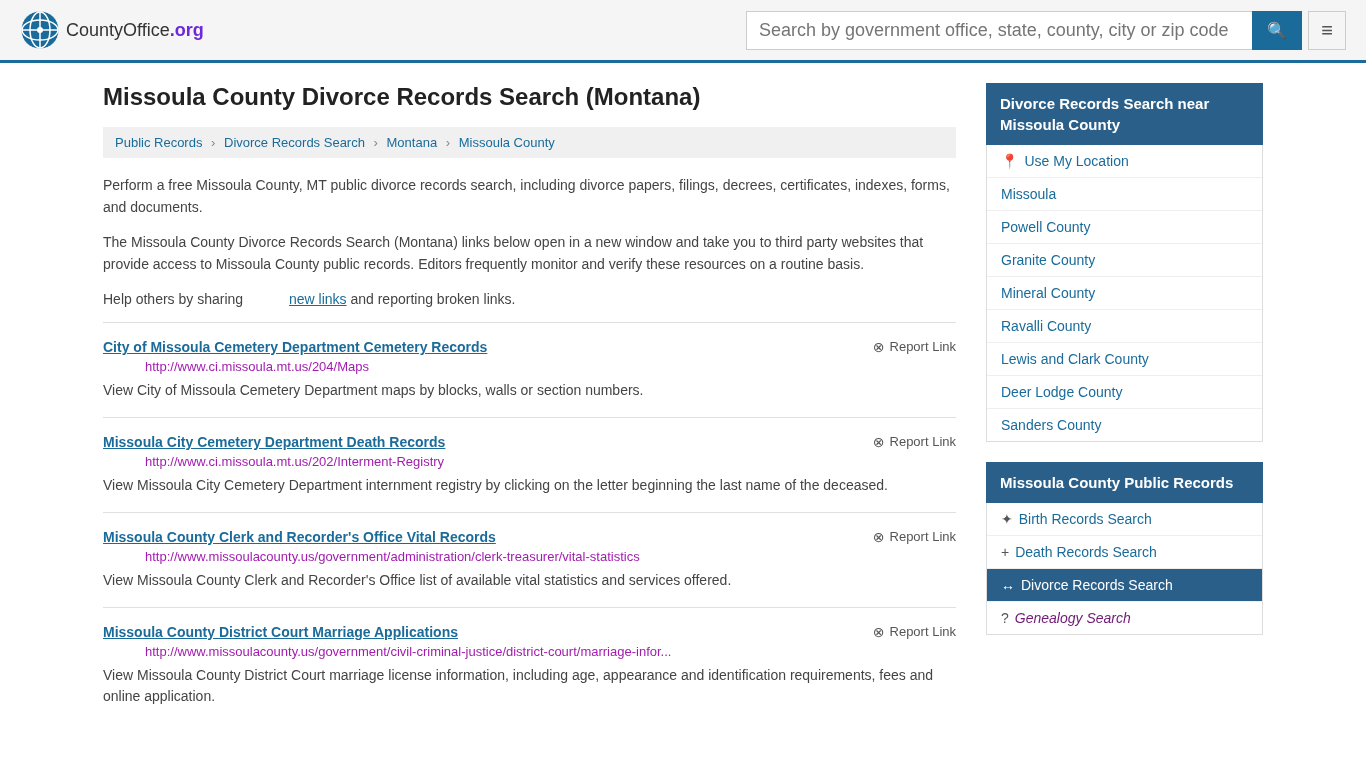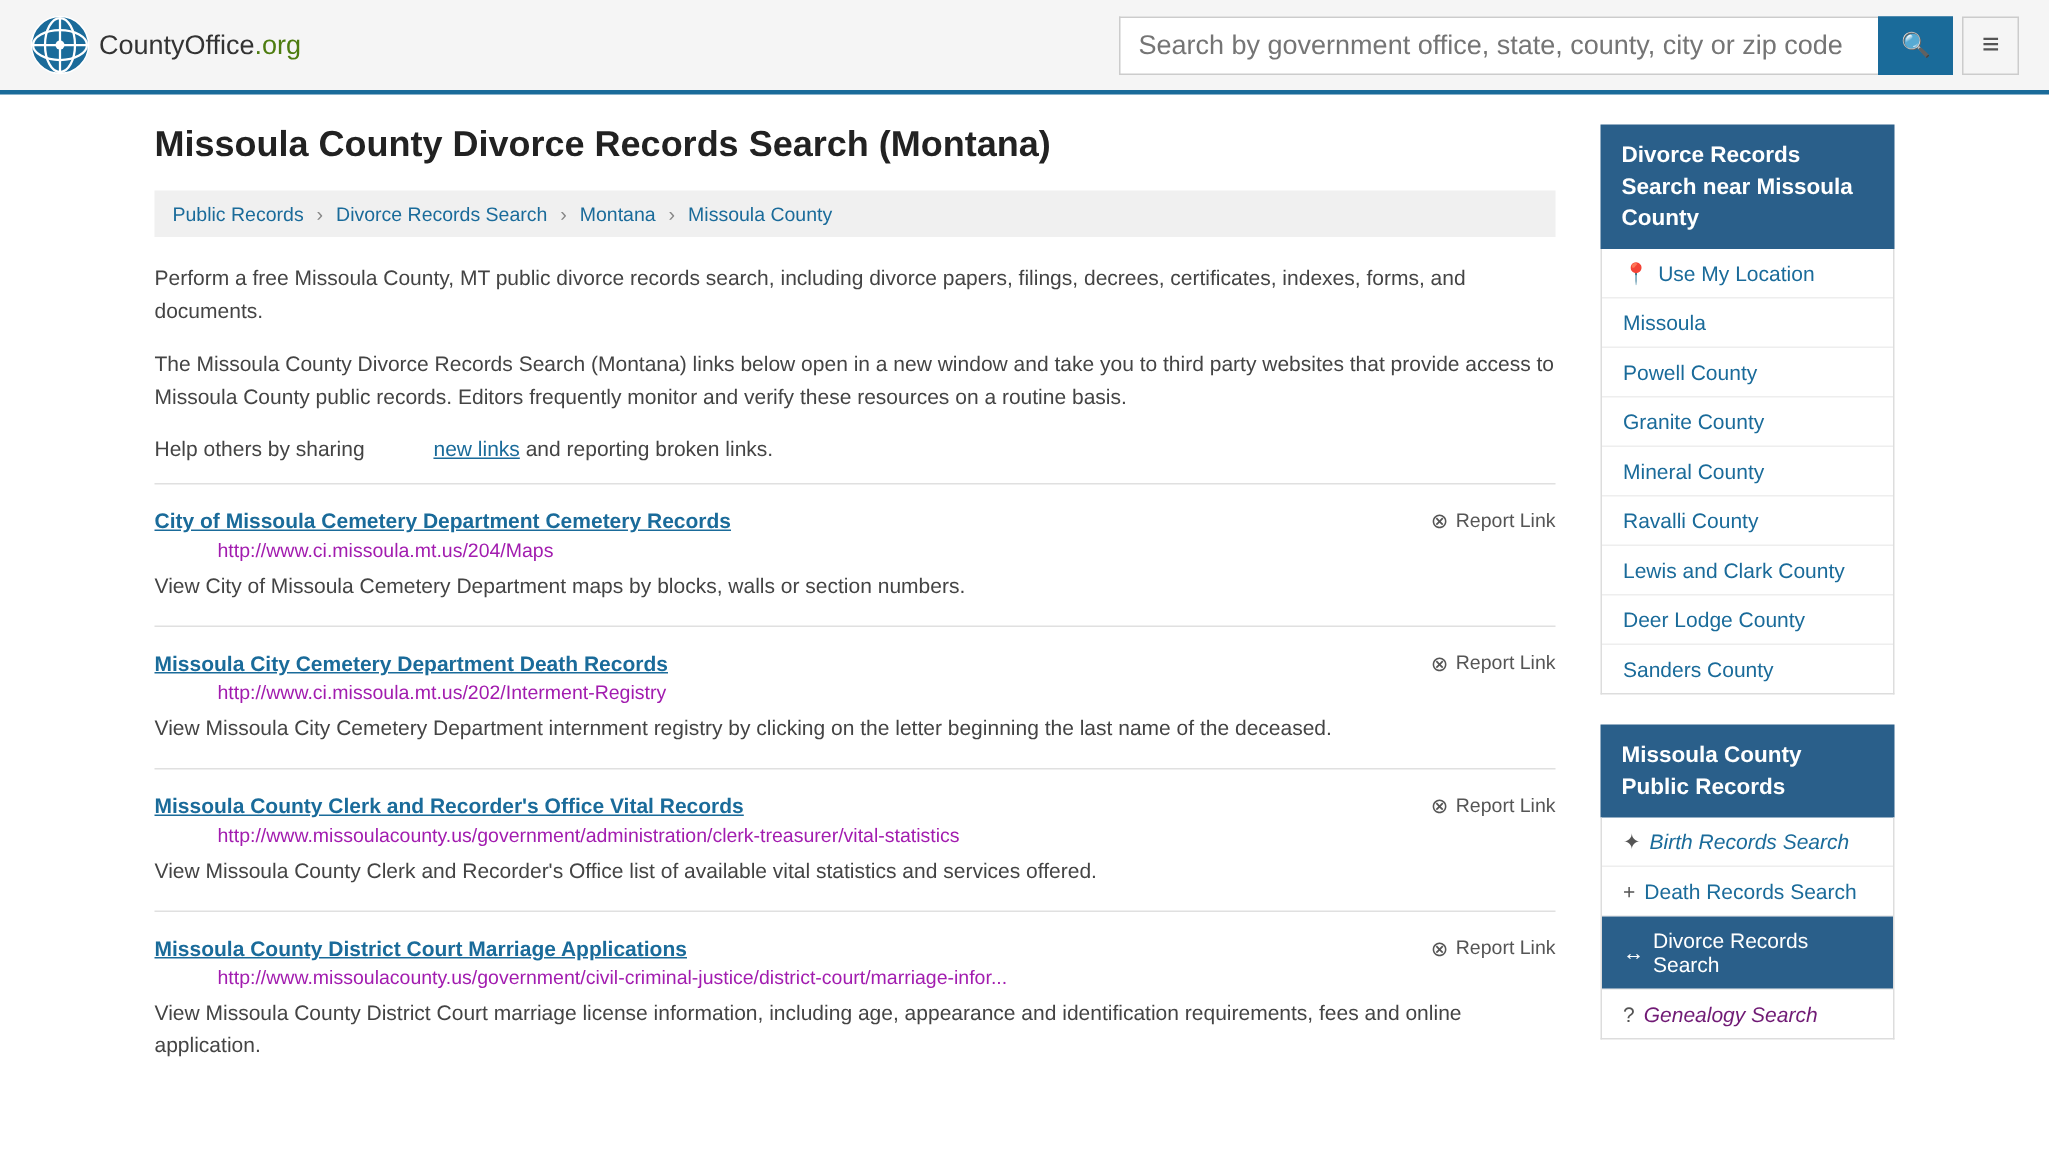--- a/index.html
+++ b/index.html
@@ -215,21 +215,21 @@
   <div id="logo-area">
     <svg id="logo-icon" viewBox="0 0 40 40" xmlns="http://www.w3.org/2000/svg">
       <circle cx="20" cy="20" r="19" fill="#1a6b9a" stroke="#fff" stroke-width="1"></circle>
       <ellipse cx="20" cy="20" rx="10" ry="18" fill="none" stroke="#fff" stroke-width="1.5"></ellipse>
       <ellipse cx="20" cy="20" rx="18" ry="10" fill="none" stroke="#fff" stroke-width="1.5"></ellipse>
       <circle cx="20" cy="20" r="3" fill="#fff"></circle>
       <line x1="2" y1="20" x2="38" y2="20" stroke="#fff" stroke-width="1.5"></line>
       <line x1="20" y1="2" x2="20" y2="38" stroke="#fff" stroke-width="1.5"></line>
     </svg>
     <span id="logo-text">
-      <span>CountyOffice</span><span style="color:#4d7c0f;font-weight:normal;">.org</span>
+      <span>CountyOffice</span><span style="color:#6d28d9;font-weight:bold;">.org</span>
     </span>
   </div>
   <div id="search-bar">
     <input type="text" id="search-input" style="flex: 1 1 0%; padding: 8px 12px; border-top: 1px solid rgb(204, 204, 204); border-bottom: 1px solid rgb(204, 204, 204); border-left: 1px solid rgb(204, 204, 204); border-image: initial; border-right: none; font-size: 18px; outline: none;" placeholder="Search by government office, state, county, city or zip code">
     <button id="search-button" style="background:#1a6b9a;border:1px solid #1a6b9a;color:white;padding:8px 14px;cursor:pointer;font-size:16px;">
       <span>🔍</span>
     </button>
     <button id="menu-button" style="background:none;border:1px solid #ccc;padding:6px 12px;cursor:pointer;font-size:20px;color:#555;margin-left:6px;">
       <span>≡</span>
     </button>
@@ -304,21 +304,21 @@
             <span>Report Link</span>
           </div>
         </div>
         <div class="record-url">http://www.missoulacounty.us/government/civil-criminal-justice/district-court/marriage-infor...</div>
         <div class="record-desc">View Missoula County District Court marriage license information, including age, appearance and identification requirements, fees and online application.</div>
       </div>
 
     </div>
   </div>
 
-  <div id="sidebar" style="width:196px;flex-shrink:0;">
+  <div id="sidebar" style="width:277px;flex-shrink:0;">
 
     <div class="sidebar-section">
       <div class="sidebar-header">Divorce Records Search near Missoula County</div>
       <div class="sidebar-list">
 
         <div class="sidebar-item location-row">
           <span class="sidebar-icon location-icon">📍</span>
           <a href="#" style="color:#1a6b9a;text-decoration:none;">Use My Location</a>
         </div>
 
@@ -348,21 +348,21 @@
         </div>
       </div>
     </div>
 
     <div class="sidebar-section">
       <div class="sidebar-header">Missoula County Public Records</div>
       <div class="sidebar-list">
 
         <div class="sidebar-item">
           <span class="sidebar-icon">✦</span>
-          <a href="#" style="color:#1a6b9a;text-decoration:none;font-style:italic;">Birth Records Search</a>
+          <a href="#" style="color:#1a6b9a;text-decoration:none;">Birth Records Search</a>
         </div>
         <div class="sidebar-item">
           <span class="sidebar-icon">+</span>
           <a href="#" style="color:#1a6b9a;text-decoration:none;">Death Records Search</a>
         </div>
         <div class="sidebar-item active">
           <span class="sidebar-icon">↔</span>
           <a href="#" style="color:white;text-decoration:none;">Divorce Records Search</a>
         </div>
         <div class="sidebar-item">

